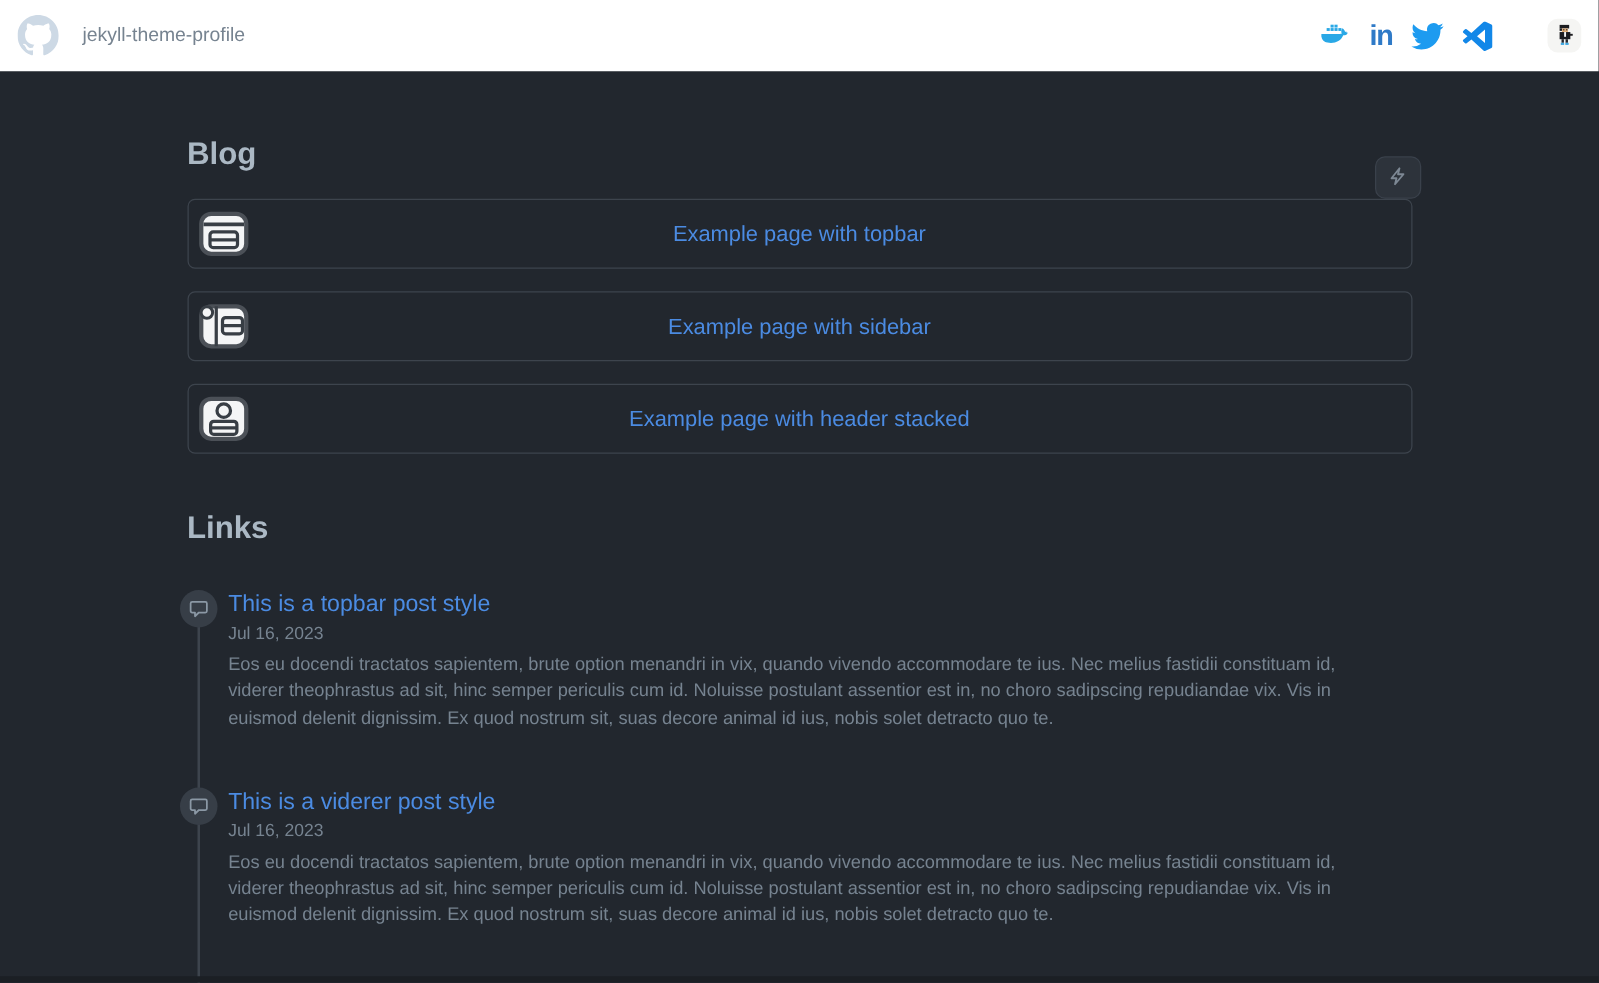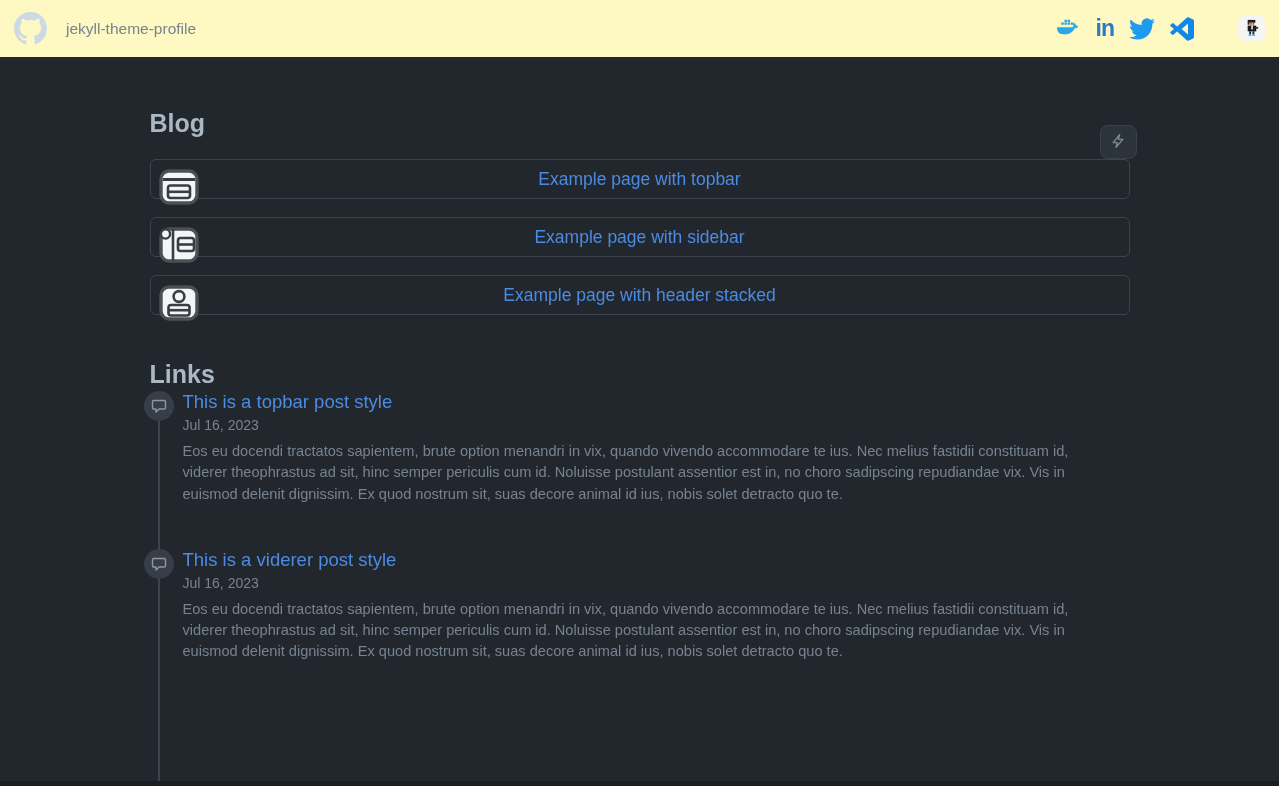--- a/index.html
+++ b/index.html
@@ -8,21 +8,21 @@
     font-family:"Liberation Sans", sans-serif;
     background:#22272e;
     color:#768390;
     overflow:hidden;
     position:relative;
   }
 
   
   .topbar {
     height:57px;
-    background:#fef9c3;
+    background:#ffffff;
     display:flex;
     align-items:center;
     padding:0 14px;
   }
   .gh-logo { width:33px; height:33px; display:block; }
   .repo-title {
     margin-left:19px;
     font-size:15.5px;
     color:#768390;
   }
@@ -72,21 +72,21 @@
     font-weight:bold;
     color:#abb8c4;
     line-height:31px;
   }
   .links-heading { margin-top:51px; margin-bottom:20px; }
   .blog-heading  { margin-top:44px; }
 
   
   .link-card {
     position:relative;
-    height:40px;
+    height:56px;
     border:1px solid #3d444d;
     border-radius:6px;
     margin-bottom:18px;
     display:flex;
     align-items:center;
     justify-content:center;
     cursor:pointer;
   }
   .card-icon {
     position:absolute;
@@ -105,21 +105,21 @@
   }
   .timeline-line {
     position:absolute;
     left:-25px;
     top:15px;
     bottom:-400px;
     width:2px;
     background:#3d444d;
   }
   .post { position:relative; }
-  .post-first  { }
+  .post-first  { margin-top:33px; }
   .post-second { margin-top:43px; }
   .post-badge {
     position:absolute;
     left:-39px; top:1px;
     width:30px; height:30px;
     border-radius:50%;
     background:#373e47;
     display:flex; align-items:center; justify-content:center;
   }
   .post-title {

